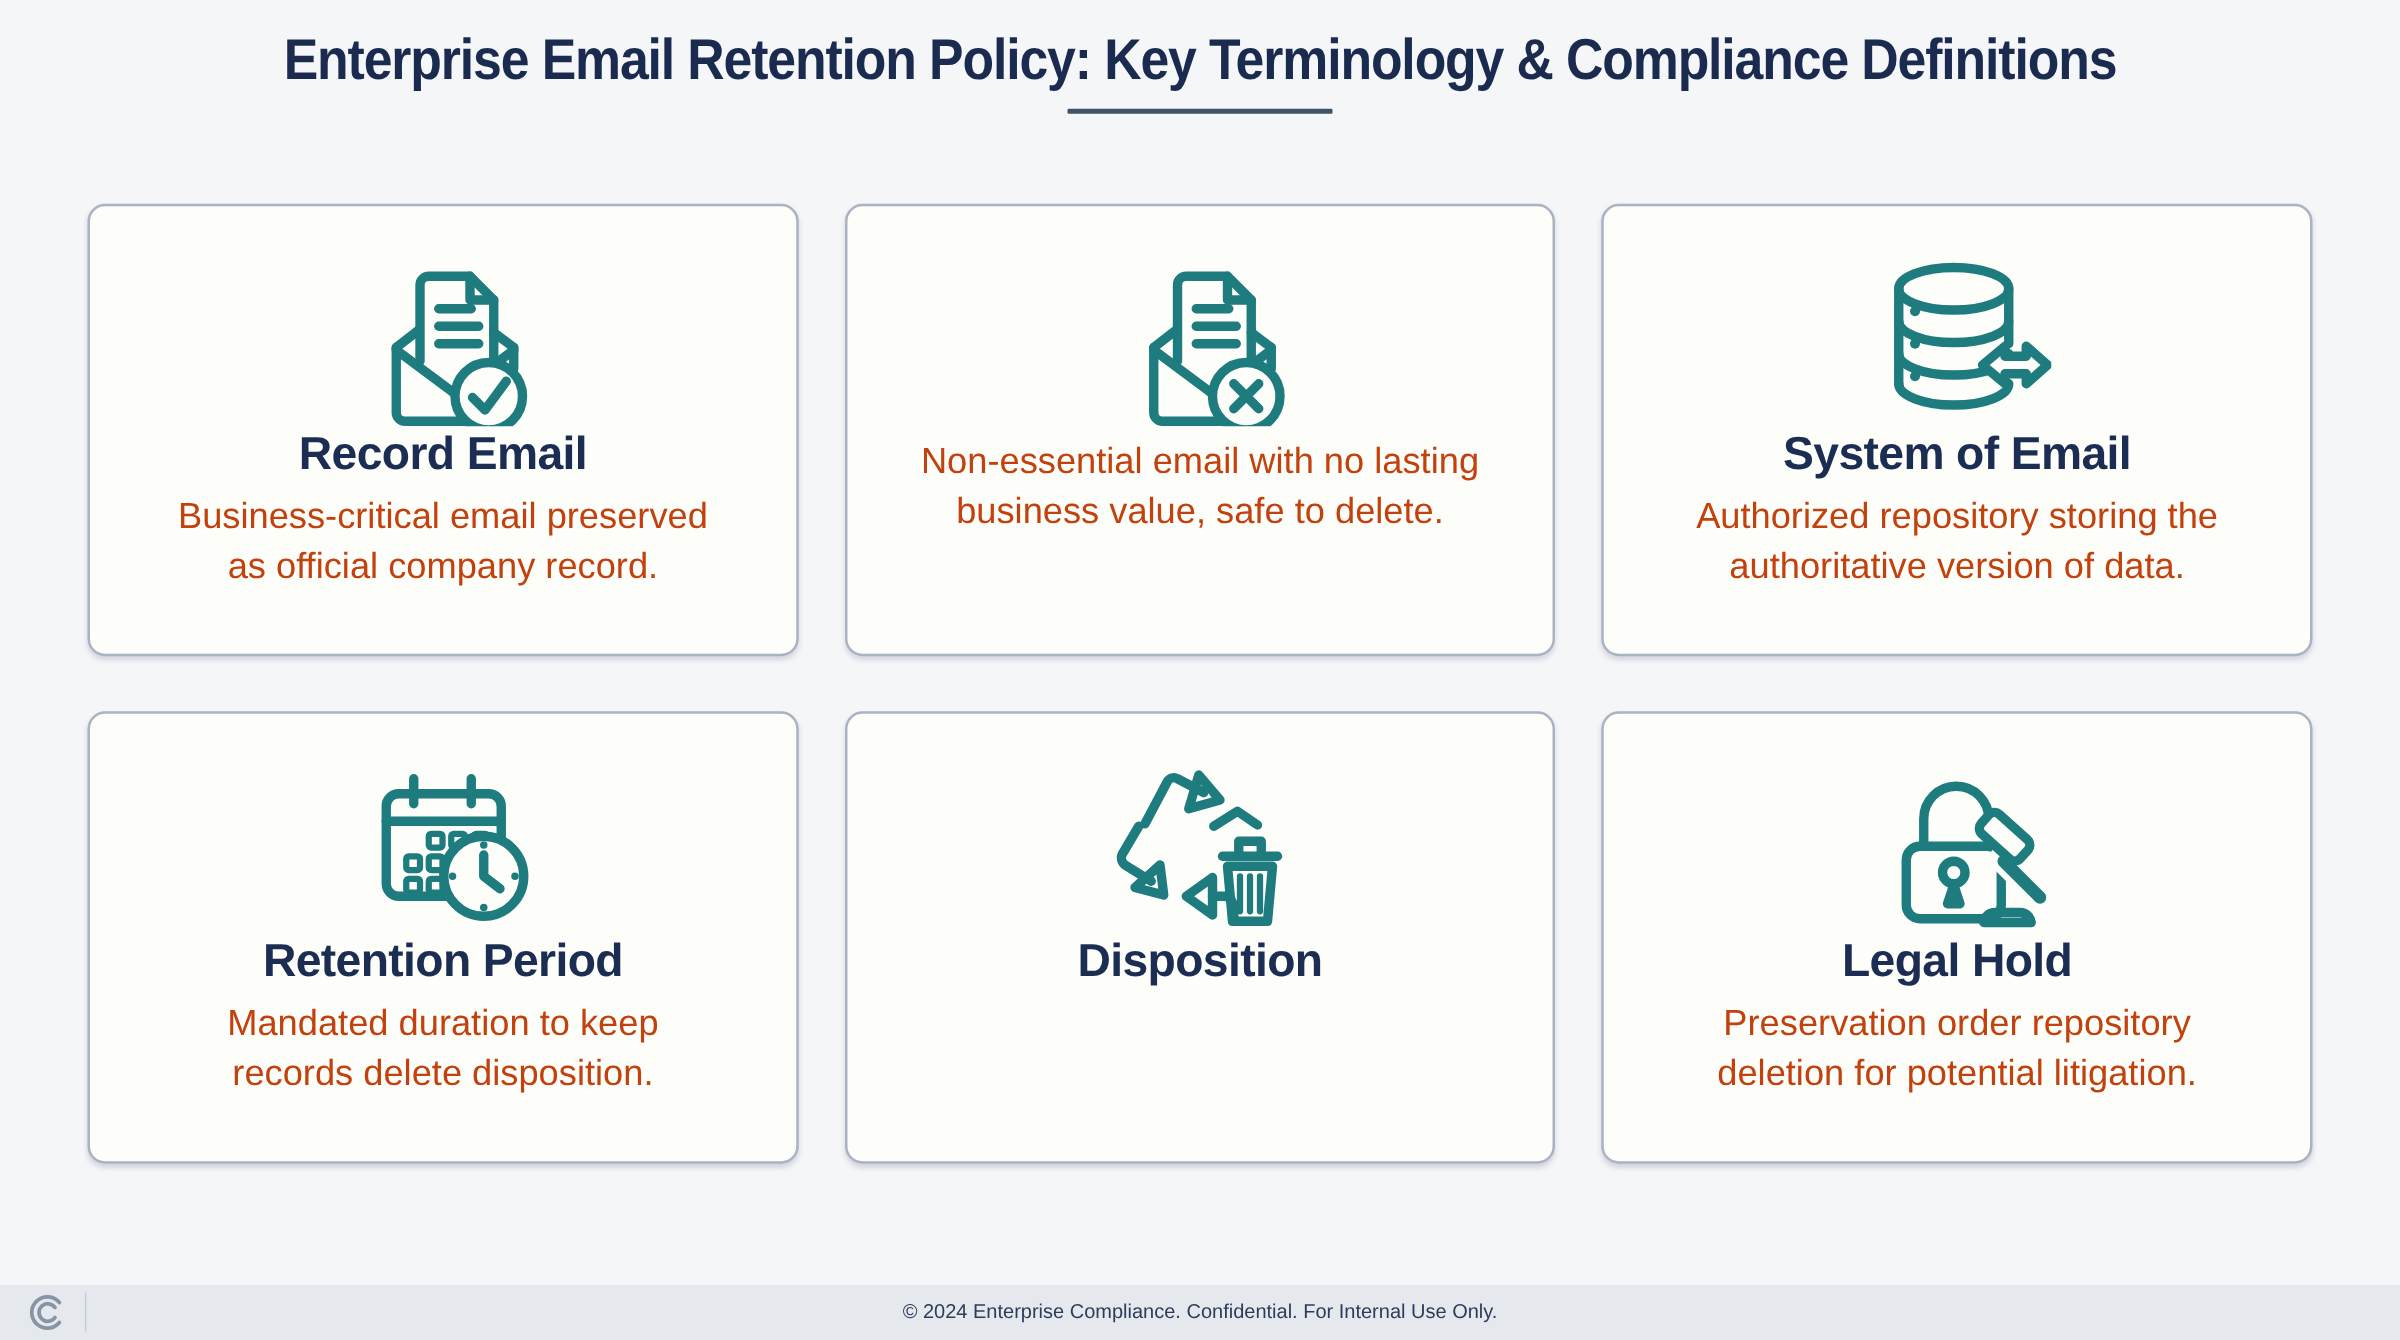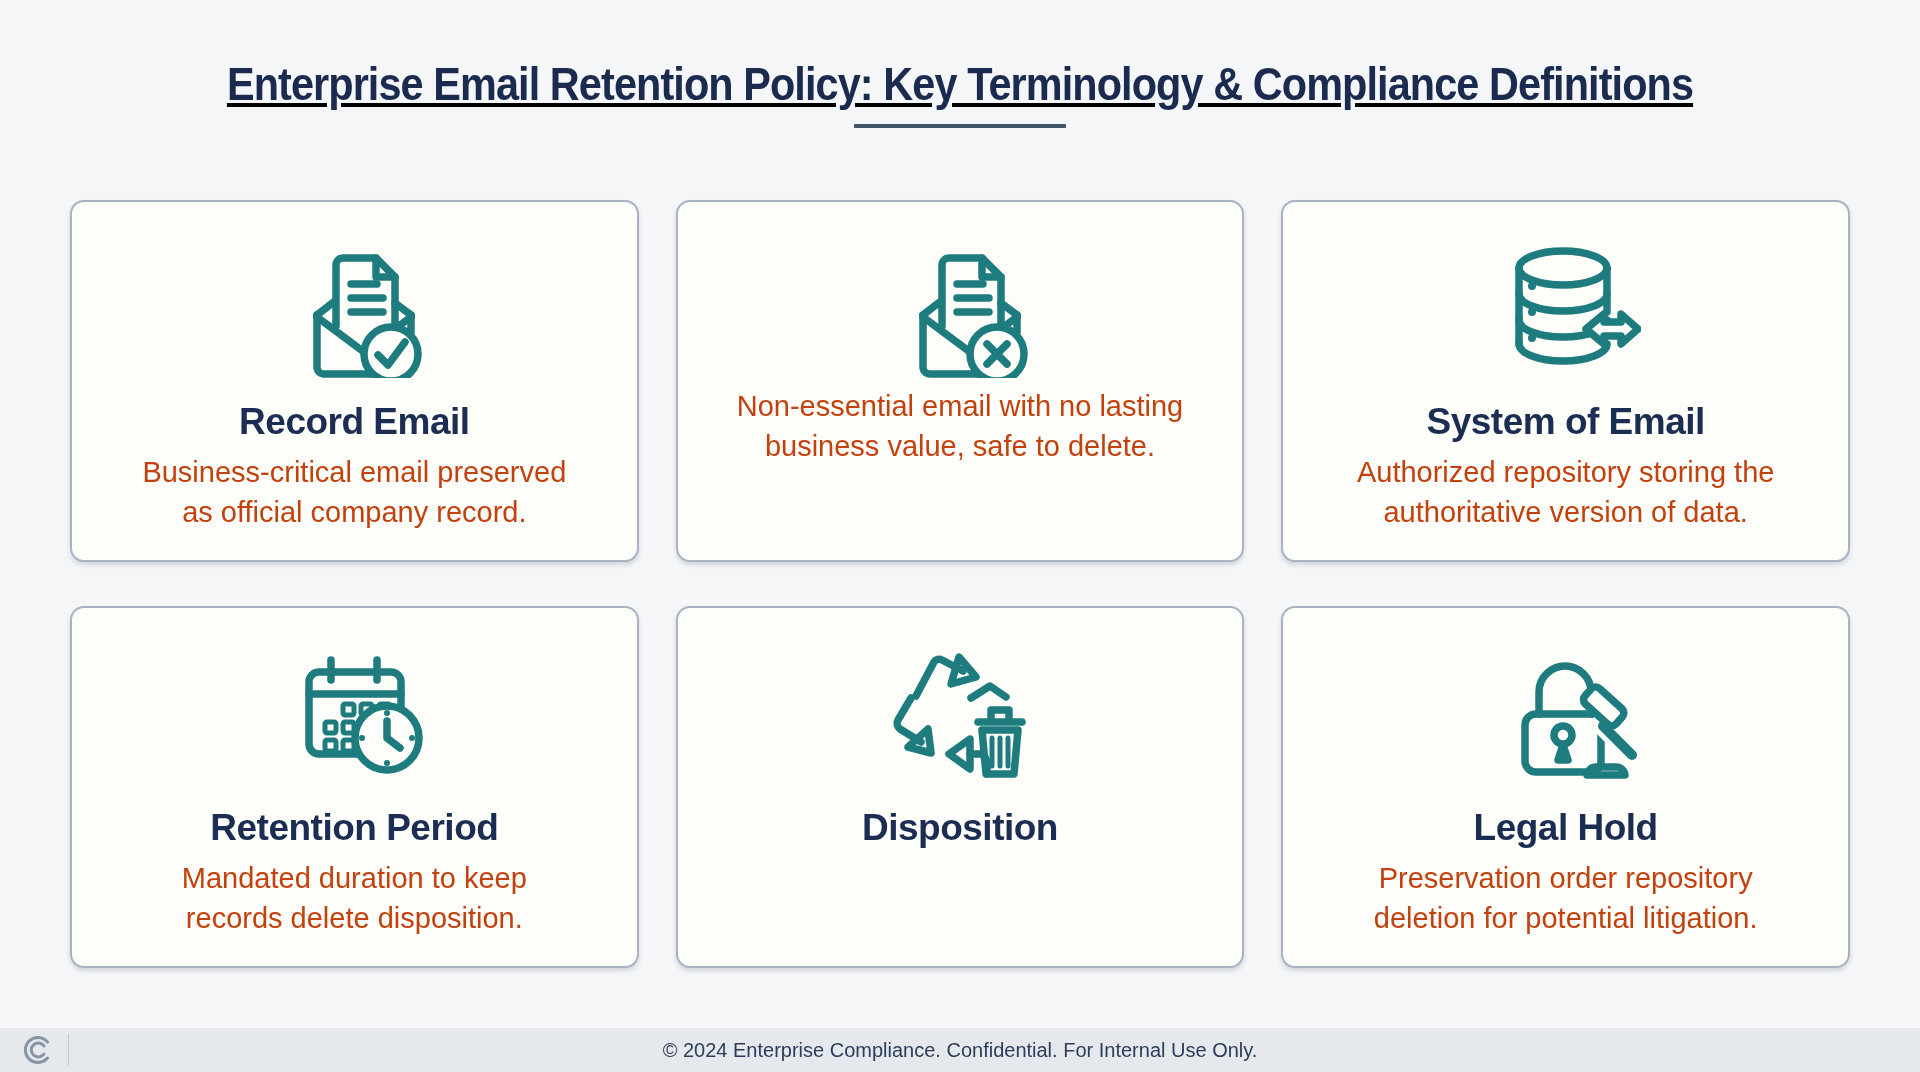--- a/index.html
+++ b/index.html
@@ -3,21 +3,21 @@
 <meta charset="utf-8">
 <style>
   * { margin:0; padding:0; box-sizing:border-box; }
   html,body { width:1920px; height:1072px; overflow:hidden; }
   body {
     font-family:"Liberation Sans", sans-serif;
     background:#f4f6f8;
     position:relative;
   }
   
-  .header { padding-top:56px; text-align:center;text-decoration:underline; }
+  .header { padding-top:19px; text-align:center; }
   .page-title {
     font-size:46px; font-weight:bold; color:#1a2b4f;
     letter-spacing:-1px; line-height:56px;
     transform:scaleX(0.9); transform-origin:center;
     white-space:nowrap;
   }
   .title-underline {
     width:212px; height:4px; background:#41536b;
     margin:12px auto 0 auto; border-radius:1px;
   }
@@ -42,36 +42,35 @@
   .card-icon svg { width:150px; height:150px; display:block; }
   .card-icon .s {
     fill:none; stroke:#1e7b7e; stroke-width:7.5;
     stroke-linecap:round; stroke-linejoin:round;
   }
   .card-icon .thin { stroke-width:5; }
   .card-icon .bg { fill:#fdfdfa; }
   .card-icon .dot { fill:#1e7b7e; stroke:none; }
   .card-icon .mask { stroke:#fdfdfa; fill:none; stroke-linecap:round; }
   .card-title {
-    margin-top:22px;
     font-size:37px; font-weight:bold; color:#1b2d52;
     letter-spacing:-0.5px; line-height:44px;
   }
   .card-desc {
     margin-top:8px;
     font-size:29px; line-height:40px; color:#c2410c;
     white-space:pre-line;
   }
   
   .footer {
     position:absolute; left:0; bottom:0; width:1920px; height:44px;
     background:#e5e8ed;
     display:flex; align-items:center; justify-content:center;
   }
-  .footer-text { font-size:20px; color:#2c3d5a; }
+  .footer-text { font-size:16px; color:#2c3d5a; }
   .logo {
     position:absolute; left:22px; top:50%; transform:translateY(-50%);
     width:32px; height:32px;
   }
   .logo svg { width:32px; height:32px; display:block; }
   .logo .c { fill:none; stroke:#8794a4; stroke-width:3; stroke-linecap:round; }
   .footer-divider {
     position:absolute; left:68px; top:50%; transform:translateY(-50%);
     width:1px; height:32px; background:#c3cad4;
   }

